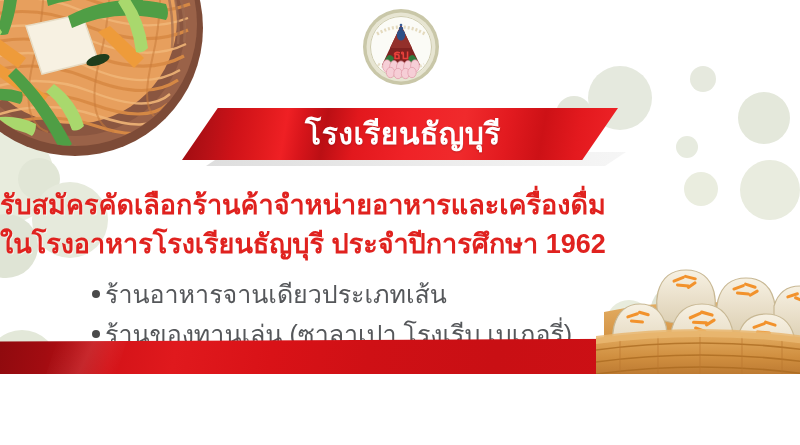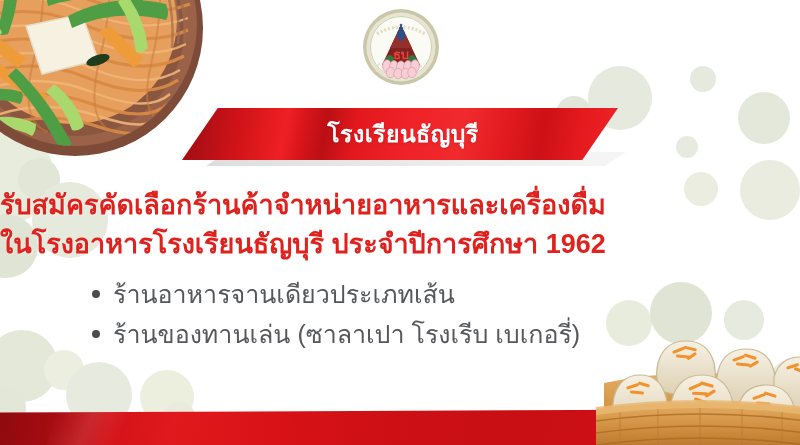--- a/index.html
+++ b/index.html
@@ -7,21 +7,21 @@
     padding: 0;
     background: #ffffff;
   }
   body {
     font-family: "Liberation Sans", "DejaVu Sans", sans-serif;
   }
 
   .poster {
     position: relative;
     width: 800px;
-    height: 445px;
+    height: 374px;
     overflow: hidden;
     background: #ffffff;
   }
 
   
   .bg-circles {
     position: absolute;
     inset: 0;
     z-index: 1;
     pointer-events: none;
@@ -102,21 +102,21 @@
         #e21a1f 74%,
         #cd1116 82%,
         #e3191e 90%,
         #ef2428 100%);
     display: flex;
     align-items: center;
     justify-content: center;
   }
   .banner-title {
     color: #ffffff;
-    font-size: 23px;
+    font-size: 30px;
     font-weight: bold;
     letter-spacing: 0.5px;
     line-height: 1;
     white-space: nowrap;
     text-shadow: 0 1px 2px rgba(0,0,0,0.18);
     transform: translateX(3px);
   }
 
   
   .headline {
@@ -139,21 +139,21 @@
   
   .bullets {
     position: absolute;
     left: 92px;
     top: 274px;
     z-index: 5;
   }
   .bullet-row {
     display: flex;
     align-items: baseline;
-    gap: 13px;
+    gap: 5px;
     line-height: 40px;
   }
   .bullet-dot {
     width: 8px;
     height: 8px;
     border-radius: 50%;
     background: #4a4a4a;
     flex: none;
     transform: translateY(-5px);
   }

